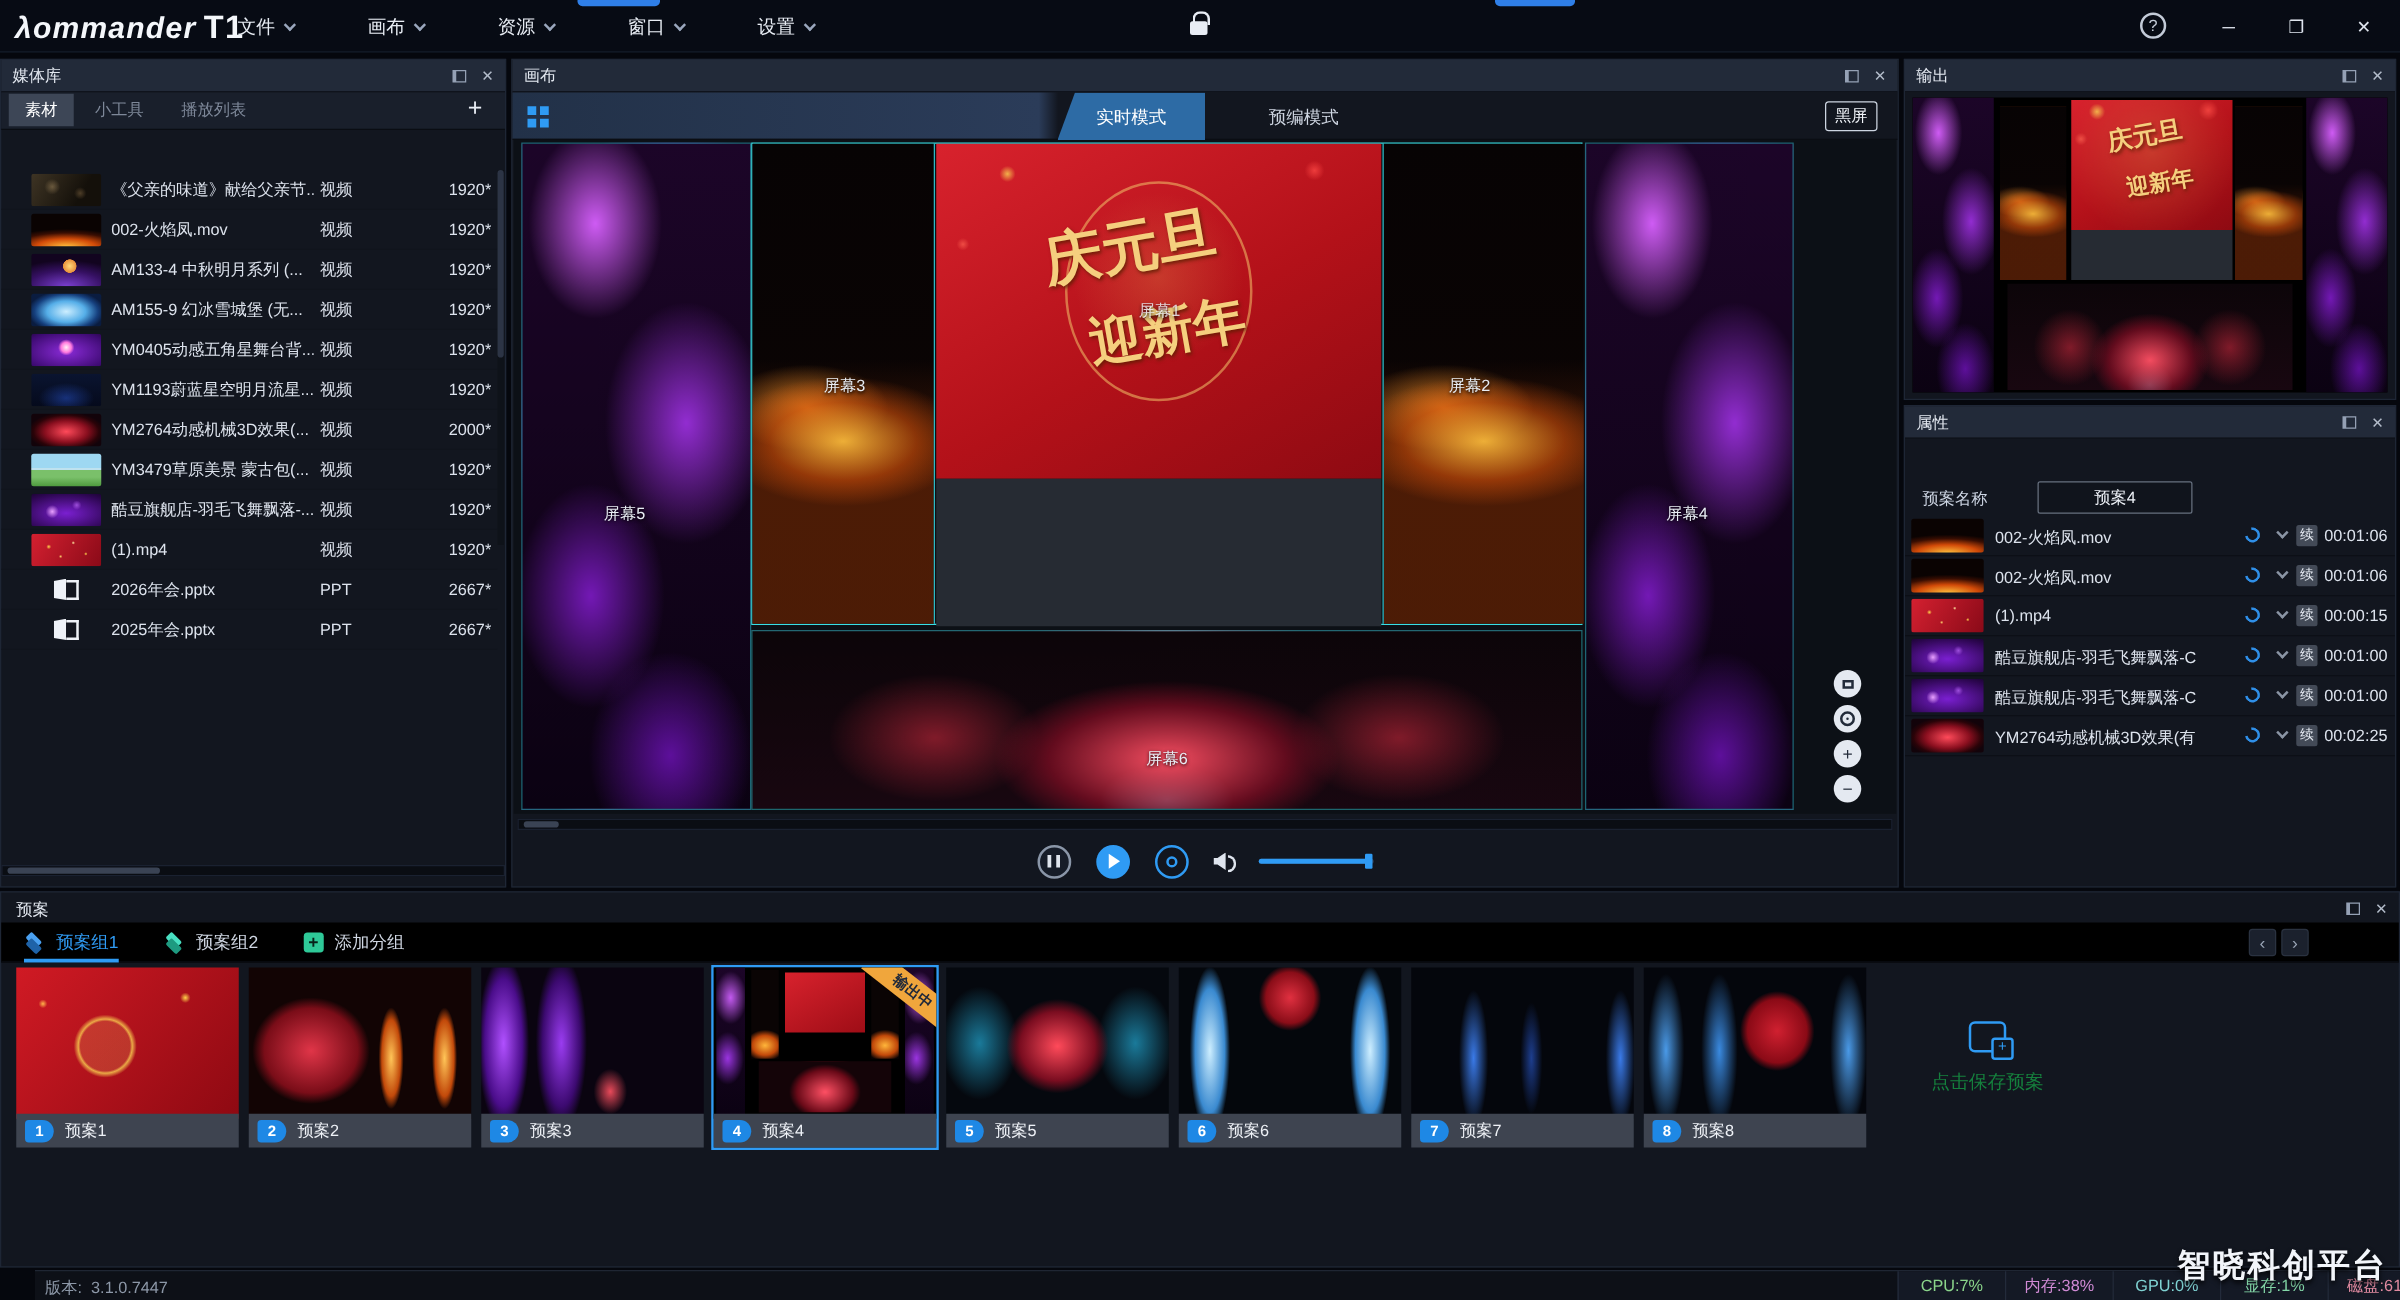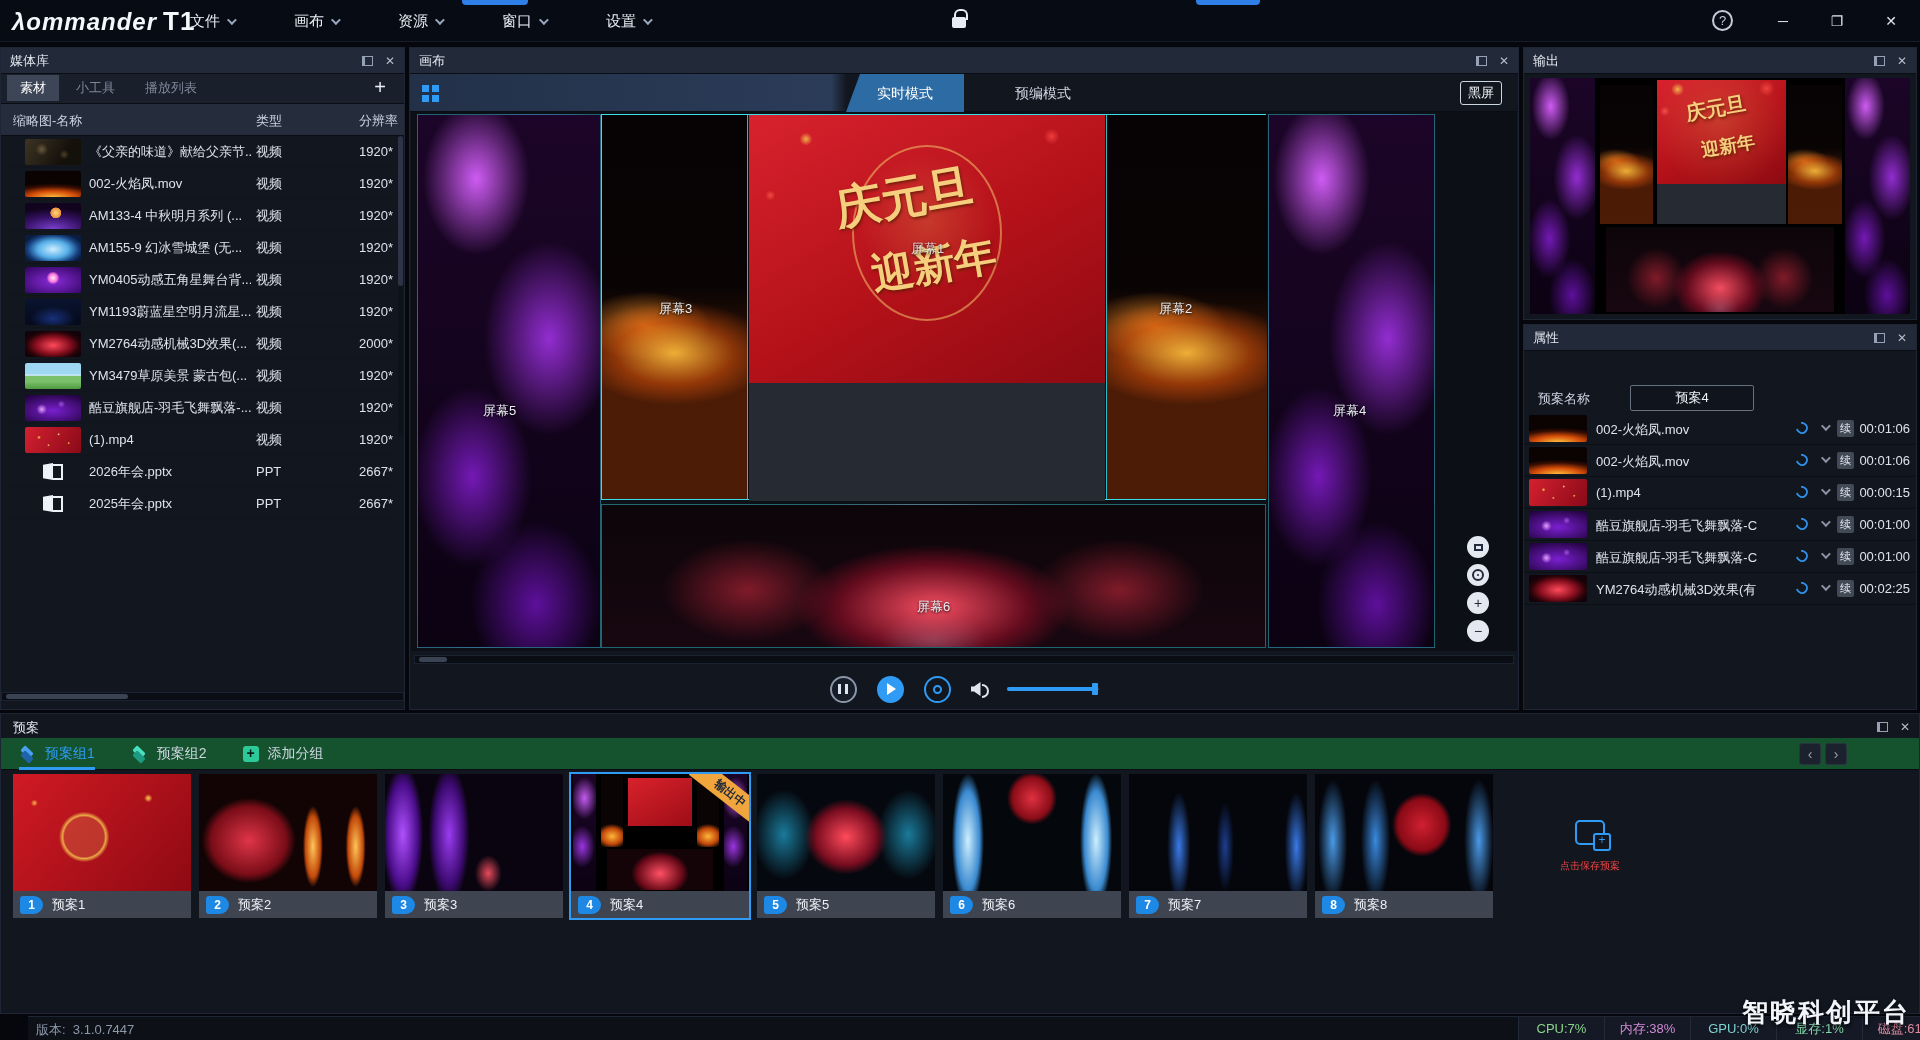--- a/index.html
+++ b/index.html
@@ -134,21 +134,21 @@
   .prow .nm { position:absolute; left:72px; top:8px; width:192px; white-space:nowrap; overflow:hidden; }
   .i-loop { position:absolute; left:272px; top:9px; width:12px; height:12px; border:2px solid #2f8fe8; border-radius:50%; border-left-color:transparent; transform:rotate(35deg); }
   .prow .chev { position:absolute; left:297px; top:11px; border-color:#8a94a4; }
   .badge-xu { position:absolute; left:313px; top:7px; padding:0 3px; background:#434a57; border-radius:2px; font-size:11px; line-height:17px; color:#e6ebf2; }
   .prow .tm { position:absolute; right:6px; top:8px; }
 
   
   .presets-panel { left:0; top:713px; width:1920px; height:301px; }
   .pr-title { position:absolute; left:12px; top:5px; font-size:13px; color:#e3e8f0; }
   .pr-head-icons { position:absolute; right:9px; top:7px; display:flex; align-items:center; }
-  .grp-row { position:absolute; left:0; right:0; top:24px; height:32px; border-bottom:1px solid #0a0d13; background:#14532d; display:flex; align-items:center; padding-left:18px; gap:36px; }
+  .grp-row { position:absolute; left:0; right:0; top:24px; height:32px; border-bottom:1px solid #0a0d13; background:#000000; display:flex; align-items:center; padding-left:18px; gap:36px; }
   .grp { display:flex; align-items:center; gap:9px; height:32px; font-size:14px; color:#cfd6e2; position:relative; }
   .grp.active { color:#2f9bf4; box-shadow:inset 0 -3px 0 #2f9bf4; }
   .grp-ic { position:relative; width:17px; height:15px; }
   .icon-layers-blue::before, .icon-layers-teal::before { content:""; position:absolute; left:2px; top:0; width:12px; height:12px; transform:rotate(45deg) scaleY(.58); border-radius:2px; }
   .icon-layers-blue::after, .icon-layers-teal::after { content:""; position:absolute; left:2px; top:5px; width:12px; height:12px; transform:rotate(45deg) scaleY(.58); border-radius:2px; }
   .icon-layers-blue::before { background:#4aa0f0; } .icon-layers-blue::after { background:#1f63a8; }
   .icon-layers-teal::before { background:#49e0c2; } .icon-layers-teal::after { background:#1e9a80; }
   .icon-plus-green { width:16px; height:16px; background:#2ec998; border-radius:3px; }
   .icon-plus-green::before { content:"+"; position:absolute; left:0; top:0; width:16px; height:16px; color:#07221a; font-size:14px; font-weight:bold; line-height:15px; text-align:center; }
   .nav-btn { width:22px; height:22px; background:#1b212d; border:1px solid #2a3240; border-radius:3px; color:#9aa5b6; font-size:14px; line-height:20px; text-align:center; }
@@ -167,21 +167,21 @@
   .art-p4::after { content:""; position:absolute; left:20%; top:62%; width:60%; height:34%; background:radial-gradient(ellipse 30% 60% at 50% 60%,#ff5064,#6a0a18 70%,transparent 90%),#140408; }
   .mini-purple { position:absolute; top:0; bottom:0; width:13%; background:radial-gradient(ellipse 80% 25% at 50% 20%,#c35af0,transparent 70%),radial-gradient(ellipse 80% 25% at 40% 60%,#9a34e0,transparent 70%),linear-gradient(#1c0528,#0b0212); }
   .mini-fire { position:absolute; top:2%; height:58%; width:12%; background:radial-gradient(ellipse 90% 22% at 50% 85%,#ffb53a,#c2490a 50%,transparent 80%),#0a0404; }
   .art-p5 { background:radial-gradient(ellipse 28% 38% at 50% 52%,#ff4a5a,#7a0d20 60%,transparent 82%),radial-gradient(ellipse 22% 48% at 15% 50%,#1a7a9a,transparent 78%),radial-gradient(ellipse 22% 48% at 85% 50%,#1a7a9a,transparent 78%),#05080e; }
   .art-p6 { background:radial-gradient(ellipse 11% 68% at 14% 55%,#cdeeff,#3a8ad0 60%,transparent 82%),radial-gradient(ellipse 11% 68% at 86% 55%,#cdeeff,#3a8ad0 60%,transparent 82%),radial-gradient(ellipse 18% 28% at 50% 20%,#e03040,#8a0d18 60%,transparent 78%),#04070c; }
   .art-p7 { background:radial-gradient(ellipse 8% 55% at 28% 60%,#3a7ae8,transparent 82%),radial-gradient(ellipse 6% 45% at 54% 60%,#2a5ad0AA,transparent 82%),radial-gradient(ellipse 8% 55% at 94% 60%,#3a7ae8,transparent 82%),#04060c; }
   .art-p8 { background:radial-gradient(ellipse 10% 62% at 10% 55%,#4a9ae8,transparent 82%),radial-gradient(ellipse 10% 62% at 34% 55%,#3a8ae0,transparent 82%),radial-gradient(ellipse 19% 30% at 60% 42%,#d02030,#8a0a16 70%,transparent 88%),radial-gradient(ellipse 10% 62% at 92% 55%,#4a9ae8,transparent 82%),#04060c; }
   .save-cell { position:absolute; top:58px; width:182px; height:148px; display:flex; flex-direction:column; align-items:center; justify-content:center; gap:14px; }
   .i-save { position:relative; width:30px; height:25px; border:2px solid #2f9bf4; border-radius:5px; }
   .i-save::after { content:"+"; position:absolute; right:-8px; bottom:-8px; width:14px; height:14px; background:#12161f; color:#2f9bf4; border:2px solid #2f9bf4; border-radius:3px; font-size:12px; line-height:11px; text-align:center; }
-  .save-label { font-size:10px; color:#ef4444; }
+  .save-label { font-size:15px; color:#15803d; }
 
   
   .statusbar { position:absolute; left:0; top:1016px; width:1920px; height:24px; background:#0d1017; border-top:1px solid #1f2633; font-size:13px;margin-left:28px; }
   .ver { position:absolute; left:8px; top:4px; color:#8d98a8; }
   .stats { position:absolute; right:0; top:0; height:24px; display:flex; }
   .stat { width:86px; height:24px; line-height:23px; text-align:center; background:#141925; border-left:1px solid #232b3b; }
   .watermark { position:absolute; right:10px; top:995px; font-size:26px; font-weight:bold; color:#f2f5fa; letter-spacing:2px; text-shadow:0 2px 4px rgba(0,0,0,.9); z-index:50; }
 </style>
 </head>
 <body>
@@ -229,25 +229,20 @@
     <div class="ptabs">
 
         <span class="ptab active">素材</span>
 
         <span class="ptab">小工具</span>
 
         <span class="ptab">播放列表</span>
 
     </div>
     <div class="media-add">+</div>
-    <div class="mhdr">
-      <span style="left:12px">缩略图-名称</span>
-      <span style="left:255px">类型</span>
-      <span style="left:358px">分辨率</span>
-    </div>
     <div class="mlist">
 
         <div class="mrow">
           <span class="th thumb-sepia"></span>
           <span class="nm">《父亲的味道》献给父亲节...</span>
           <span class="tp">视频</span>
           <span class="rs">1920*</span>
         </div>
 
         <div class="mrow">

